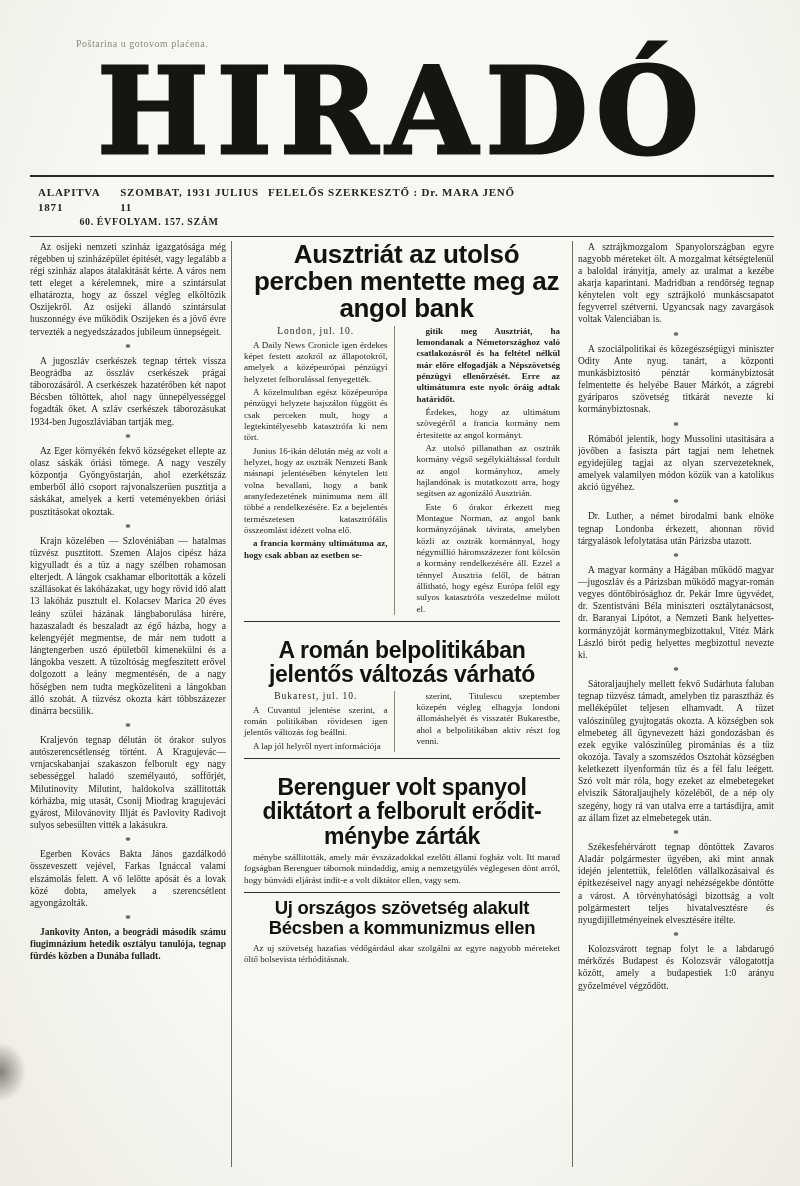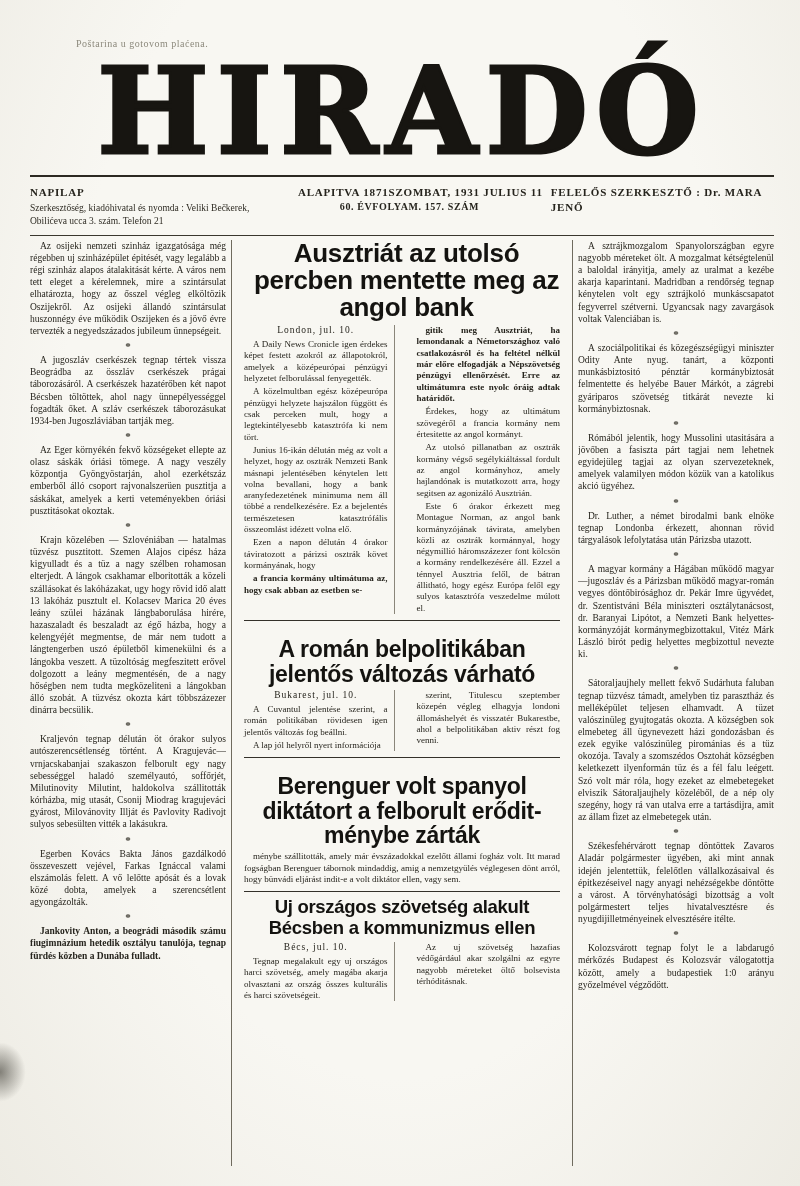--- a/index.html
+++ b/index.html
@@ -89,24 +89,20 @@
 <div class="page">
   <div class="inner">
     <div class="preheader">Poštarina u gotovom plaćena.</div>
 
     <h1 class="masthead">HIRADÓ</h1>
 
     <hr class="rule thick">
 
     <div class="header-bar">
       <div>
-        <div class="hb-strong">NAPILAP</div>
-        <div class="hb-small">Szerkesztőség, kiadóhivatal és nyomda : Veliki Bečkerek, Obilićeva ucca 3. szám. Telefon 21</div>
-      </div>
-      <div>
         <div class="hb-mid-top">
           <span class="hb-strong">ALAPITVA 1871</span>
           <span class="hb-strong">SZOMBAT, 1931 JULIUS 11</span>
         </div>
         <div class="hb-vol">
           <span>60. ÉVFOLYAM.</span>
           <span>157. SZÁM</span>
         </div>
       </div>
       <div class="hb-right">
@@ -139,21 +135,20 @@
       <div class="col col-mid">
 
         <article>
           <h2 class="headline h-xl">Ausztriát az utolsó percben mentette meg az angol bank</h2>
           <div class="two-col">
             <div class="sub">
               <p class="dateline">London, jul. 10.</p>
               <p>A Daily News Cronicle igen érdekes képet festett azokról az állapotokról, amelyek a középeurópai pénzügyi helyzetet felborulással fenyegették.</p>
               <p>A közelmultban egész középeurópa pénzügyi helyzete hajszálon függött és csak perceken mult, hogy a legtekintélyesebb katasztrófa ki nem tört.</p>
               <p>Junius 16-ikán délután még az volt a helyzet, hogy az osztrák Nemzeti Bank másnapi jelentésében kénytelen lett volna bevallani, hogy a bank aranyfedezetének minimuma nem áll többé a rendelkezésére. Ez a bejelentés természetesen katasztrófális összeomlást idézett volna elő.</p>
-              <p>Ezen a napon délután 4 órakor táviratozott a párizsi osztrák követ kormányának, hogy</p>
               <p class="bold">a francia kormány ultimátuma az, hogy csak abban az esetben se-</p>
             </div>
             <div class="sub">
               <p class="bold">gitik meg Ausztriát, ha lemondanak a Németországhoz való csatlakozásról és ha feltétel nélkül már előre elfogadják a Népszövetség pénzügyi ellenőrzését. Erre az ultimátumra este nyolc óráig adtak határidőt.</p>
               <p>Érdekes, hogy az ultimátum szövegéről a francia kormány nem értesitette az angol kormányt.</p>
               <p>Az utolsó pillanatban az osztrák kormány végső segélykiáltással fordult az angol kormányhoz, amely hajlandónak is mutatkozott arra, hogy segitsen az agonizáló Ausztrián.</p>
               <p>Este 6 órakor érkezett meg Montague Norman, az angol bank kormányzójának távirata, amelyben közli az osztrák kormánnyal, hogy négymillió háromszázezer font kölcsön a kormány rendelkezésére áll. Ezzel a ténnyel Ausztria felől, de bátran állitható, hogy egész Európa felől egy sulyos katasztrófa veszedelme múlott el.</p>
             </div>
           </div>
         </article>
@@ -184,24 +179,20 @@
             </div>
           </div>
         </article>
 
         <hr class="hrule">
 
         <article>
           <h2 class="headline h-md">Uj országos szövetség alakult Bécsben a kommunizmus ellen</h2>
           <div class="two-col">
             <div class="sub">
-              <p class="dateline">Bécs, jul. 10.</p>
-              <p>Tegnap megalakult egy uj országos harci szövetség, amely magába akarja olvasztani az ország összes kulturális és harci szövetségeit.</p>
-            </div>
-            <div class="sub">
               <p>Az uj szövetség hazafias védőgárdául akar szolgálni az egyre nagyobb méreteket öltő bolsevista térhóditásnak.</p>
             </div>
           </div>
         </article>
 
       </div>
 
       <div class="vrule"></div>
 
       <div class="col col-side">

